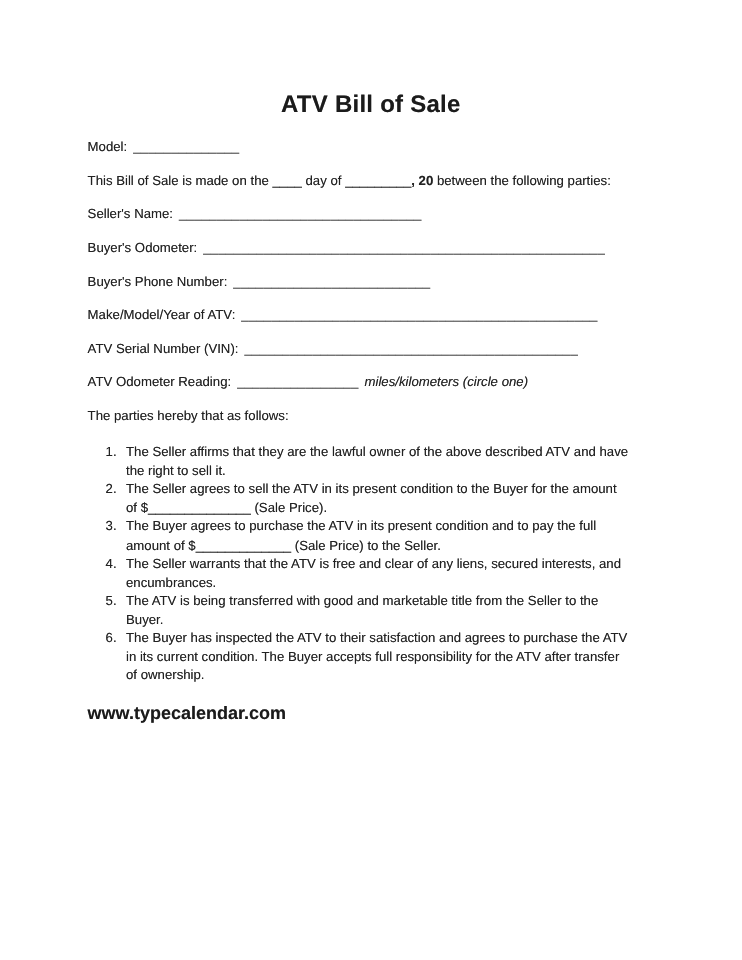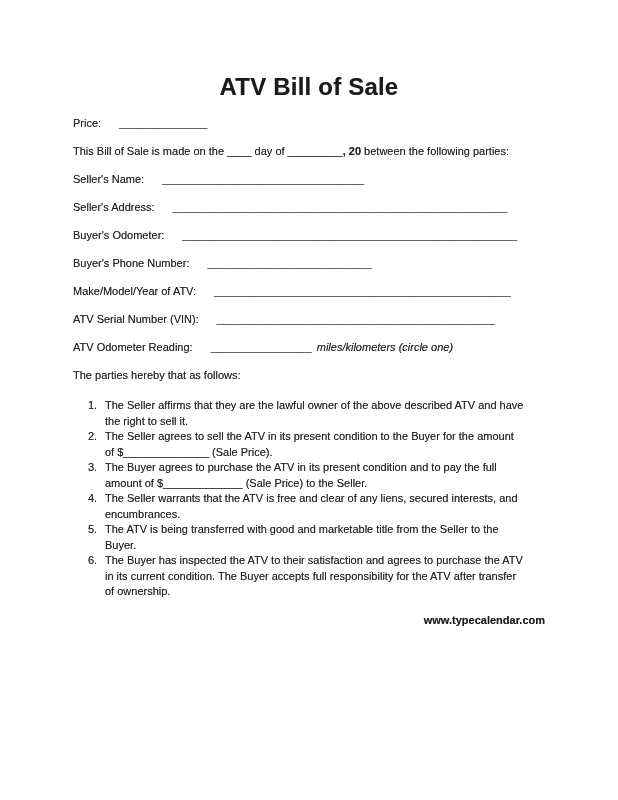--- a/index.html
+++ b/index.html
@@ -15,35 +15,35 @@
     padding: 76px 73px 0 73px;
     background: #ffffff;
     font-family: "Liberation Sans", "DejaVu Sans", sans-serif;
     font-size: 11px;
     color: #222222;
     text-shadow: 0 0 0.3px rgba(40,40,40,0.55);
     overflow: hidden;
   }
   .doc-title {
     margin: 0 0 20px 0;
-    font-size: 24px;
+    font-size: 20px;
     font-weight: 700;
     line-height: 22px;
     text-align: center;
     color: #1b1b1b;
     letter-spacing: 0.2px;
   }
   .row {
     margin: 0 0 16.5px 0;
     line-height: 11.5px;
     white-space: nowrap;
   }
   .blank {
     color: #4d4d4d;
-    margin-left: 18px;
+    margin-left: 5px;
     letter-spacing: 0.2px;
   }
   .suffix {
     margin-left: 5px;
     font-style: italic;
   }
   .intro-bold {
     font-weight: 700;
     margin-top: 43px;
   }
@@ -58,40 +58,39 @@
     padding-left: 32px;
     line-height: 15.5px;
   }
   .terms .num {
     position: absolute;
     left: 15px;
     top: 0;
   }
   .footer {
     margin-top: 14px;
-    text-align: right;
+    text-align: left;
     font-weight: 700;
-    font-size: 11px;
+    font-size: 15px;
     color: #1b1b1b;
   }
 </style>
 </head>
 <body>
 
 <div class="page">
 
   <h1 class="doc-title">ATV Bill of Sale</h1>
 
-  <div class="row"><span>Price:</span><span class="blank">______________</span></div>
+  <div class="row"><span>Model:</span><span class="blank">______________</span></div>
 
   <div class="row"><span>This Bill of Sale is made on the ____ day of _________</span><span class="intro-bold">, 20</span><span> between the following parties:</span></div>
 
   <div class="row"><span>Seller's Name:</span><span class="blank">________________________________</span></div>
 
-  <div class="row"><span>Seller's Address:</span><span class="blank">_____________________________________________________</span></div>
 
 
 
   <div class="row"><span>Buyer's Odometer:</span><span class="blank">_____________________________________________________</span></div>
 
   <div class="row"><span>Buyer's Phone Number:</span><span class="blank">__________________________</span></div>
 
   <div class="row"><span>Make/Model/Year of ATV:</span><span class="blank">_______________________________________________</span></div>
 
   <div class="row"><span>ATV Serial Number (VIN):</span><span class="blank">____________________________________________</span></div>

